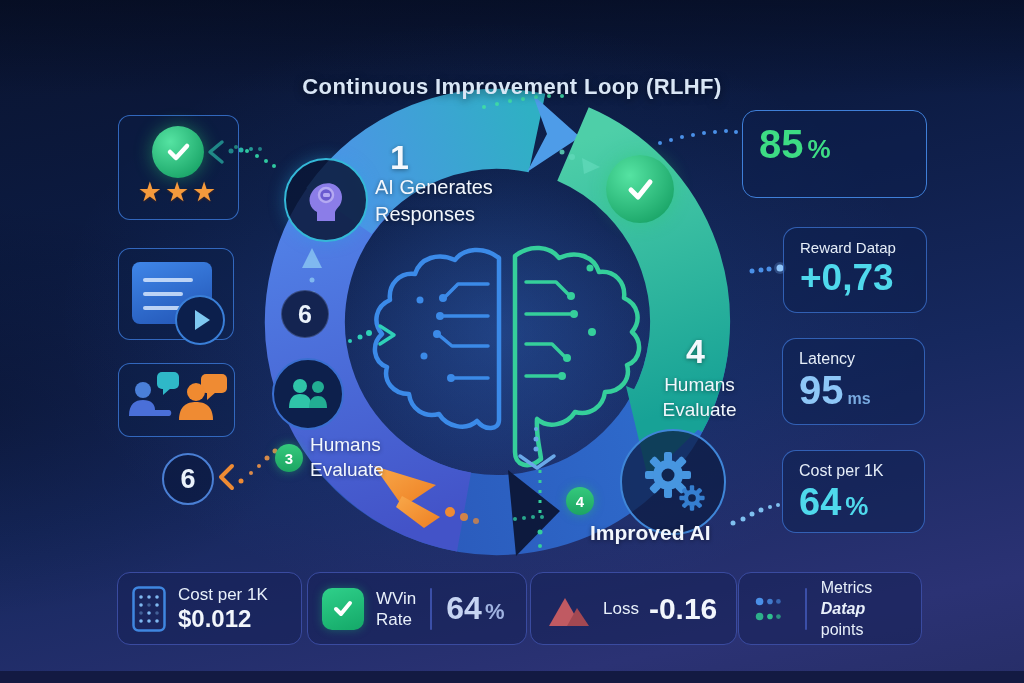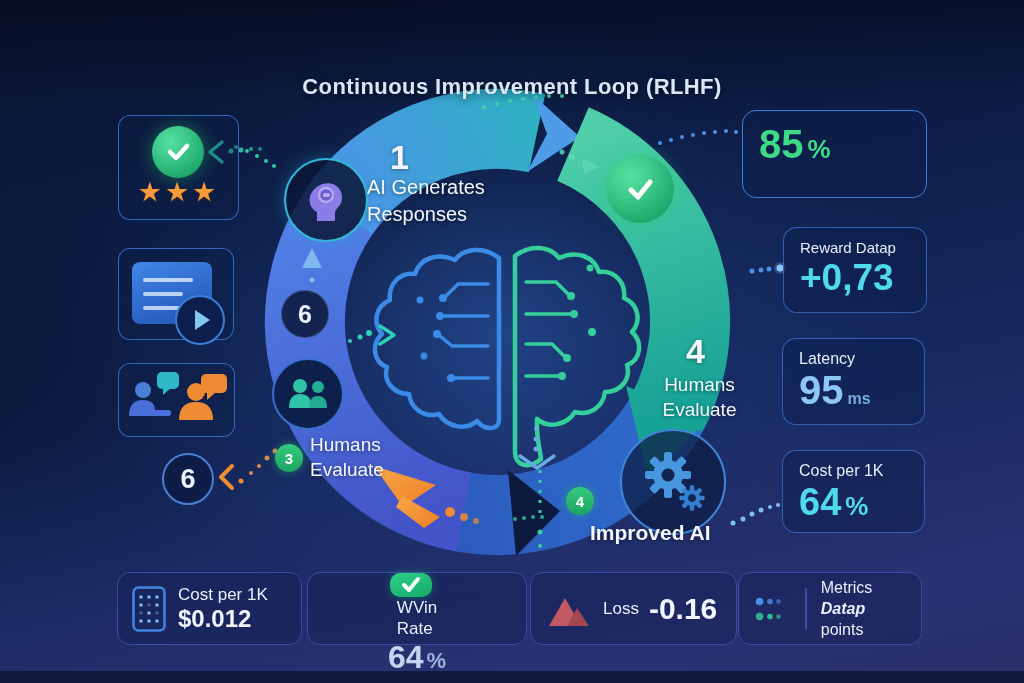--- a/index.html
+++ b/index.html
@@ -362,21 +362,21 @@
               <rect x="13" y="-4" width="10" height="8" rx="2"></rect>
             </g>
           </g>
         <circle r="15"></circle>
           <circle r="7" fill="#10244e"></circle>
       </g>
     </svg>
   </div>
 
   <div class="loop-num abs" style="left:390px;top:138px;">1</div>
-  <div class="loop-label abs" style="left:367px;top:174px;">
+  <div class="loop-label abs" style="left:367px;top:174px;padding-left:8px;">
     <div>AI Generates</div>
     <div>Responses</div>
   </div>
 
   <div class="loop-num abs" style="left:686px;top:332px;">4</div>
   <div class="loop-label abs" style="left:652px;top:372px;width:95px;text-align:center;font-size:19px;line-height:25px;">
     <div>Humans</div>
     <div>Evaluate</div>
   </div>
 
@@ -437,21 +437,21 @@
           <circle cx="17" cy="35" r="1.8"></circle>
           <circle cx="25" cy="35" r="1.8"></circle>
         </g>
     </svg>
     <div>
       <div class="b-label">Cost per 1K</div>
       <div class="b-value" style="font-size:24px;">$0.012</div>
     </div>
   </div>
 
-  <div class="bottom-card abs" style="left:307px;width:220px;flex-direction:column;">
+  <div class="bottom-card abs" style="left:307px;width:220px;">
     <div style="width:42px;height:42px;border-radius:10px;background:linear-gradient(160deg,#2fd08a,#14a868);display:flex;align-items:center;justify-content:center;margin-right:12px;box-shadow:0 0 10px rgba(30,190,120,.4);">
       <svg width="24" height="24" viewBox="0 0 24 24">
           <path d="M5,12 L10,17 L19,6" fill="none" stroke="#fff" stroke-width="4" stroke-linecap="round" stroke-linejoin="round"></path>
         </svg>
     </div>
     <div>
       <div class="b-label">WVin</div>
       <div class="b-label">Rate</div>
     </div>
     <div class="v-divider"></div>

